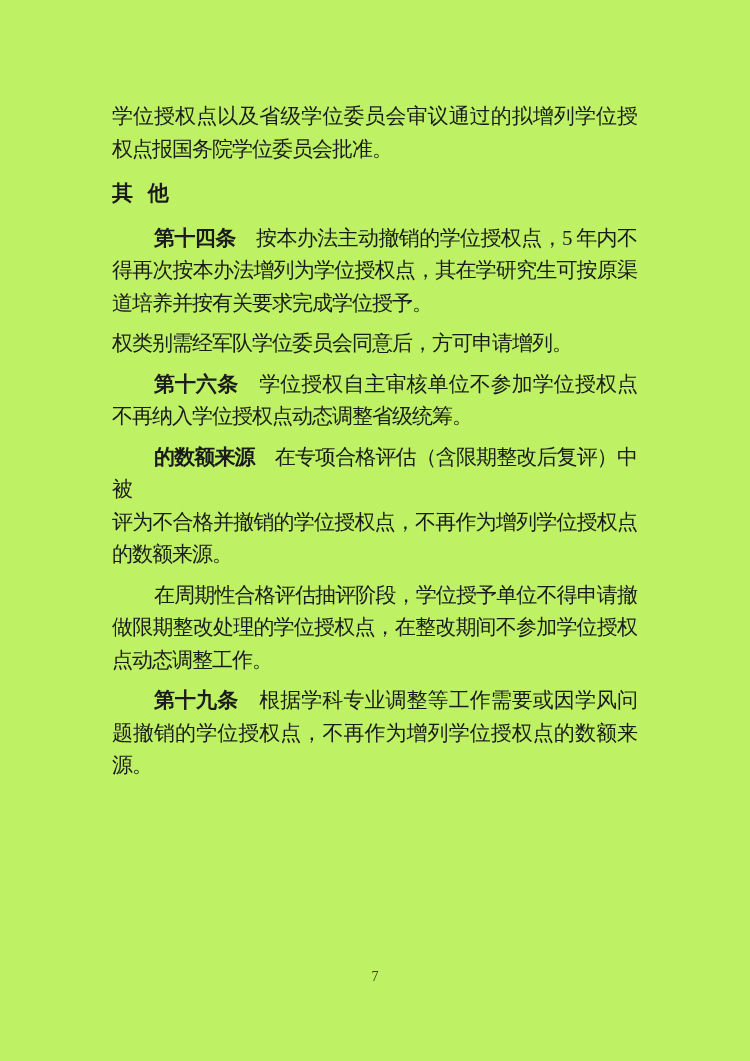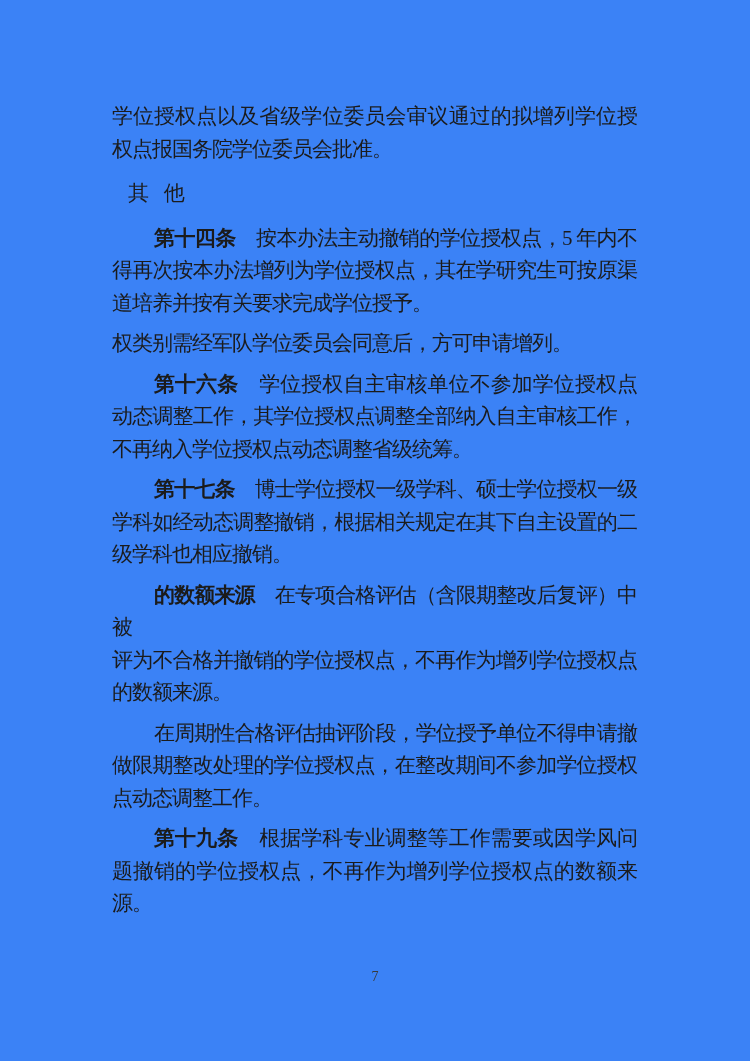--- a/index.html
+++ b/index.html
@@ -4,41 +4,41 @@
 <style>
   html, body {
     margin: 0;
     padding: 0;
     background: #ffffff;
   }
   .page {
     position: relative;
     width: 750px;
     height: 1061px;
-    background: #3b82f6;
+    background: #bef264;
     overflow: hidden;
   }
   .doc {
     position: absolute;
     left: 112px;
     top: 100px;
     width: 525px;
     font-family: "Liberation Serif", serif;
     font-size: 21px;
     line-height: 32.5px;
     color: #1b1b1b;
     letter-spacing: -1px;
   }
   .para {
     margin: 0 0 8px 0;
   }
   .para.heading {
-    margin: 12px 0 12px 16px;
+    margin: 12px 0 12px 0;
     text-align: center;
-    font-weight: 400;
+    font-weight: 700;
     font-family: "Liberation Sans", sans-serif;
     letter-spacing: 0;
     word-spacing: 9px;
   }
   .line {
     text-align: justify;
   }
   .line.fill {
     text-align-last: justify;
   }
@@ -77,27 +77,21 @@
       <div class="para">
         <div class="line fill indented"><span class="term">第十四条</span><span>　按本办法主动撤销的学位授权点，5 年内不</span></div>
         <div class="line fill">得再次按本办法增列为学位授权点，其在学研究生可按原渠</div>
         <div class="line">道培养并按有关要求完成学位授予。</div>
       </div>
       <div class="para">
         <div class="line">权类别需经军队学位委员会同意后，方可申请增列。</div>
       </div>
       <div class="para">
         <div class="line fill indented"><span class="term">第十六条</span><span>　学位授权自主审核单位不参加学位授权点</span></div>
-        <div class="line fill">动态调整工作，其学位授权点调整全部纳入自主审核工作，</div>
         <div class="line">不再纳入学位授权点动态调整省级统筹。</div>
-      </div>
-      <div class="para">
-        <div class="line fill indented"><span class="term">第十七条</span><span>　博士学位授权一级学科、硕士学位授权一级</span></div>
-        <div class="line fill">学科如经动态调整撤销，根据相关规定在其下自主设置的二</div>
-        <div class="line">级学科也相应撤销。</div>
       </div>
       <div class="para">
         <div class="line fill indented"><span class="term">的数额来源</span><span>　在专项合格评估（含限期整改后复评）中被</span></div>
         <div class="line fill">评为不合格并撤销的学位授权点，不再作为增列学位授权点</div>
         <div class="line">的数额来源。</div>
       </div>
       <div class="para">
         <div class="line fill indented">在周期性合格评估抽评阶段，学位授予单位不得申请撤</div>
         <div class="line fill">做限期整改处理的学位授权点，在整改期间不参加学位授权</div>
         <div class="line">点动态调整工作。</div>

